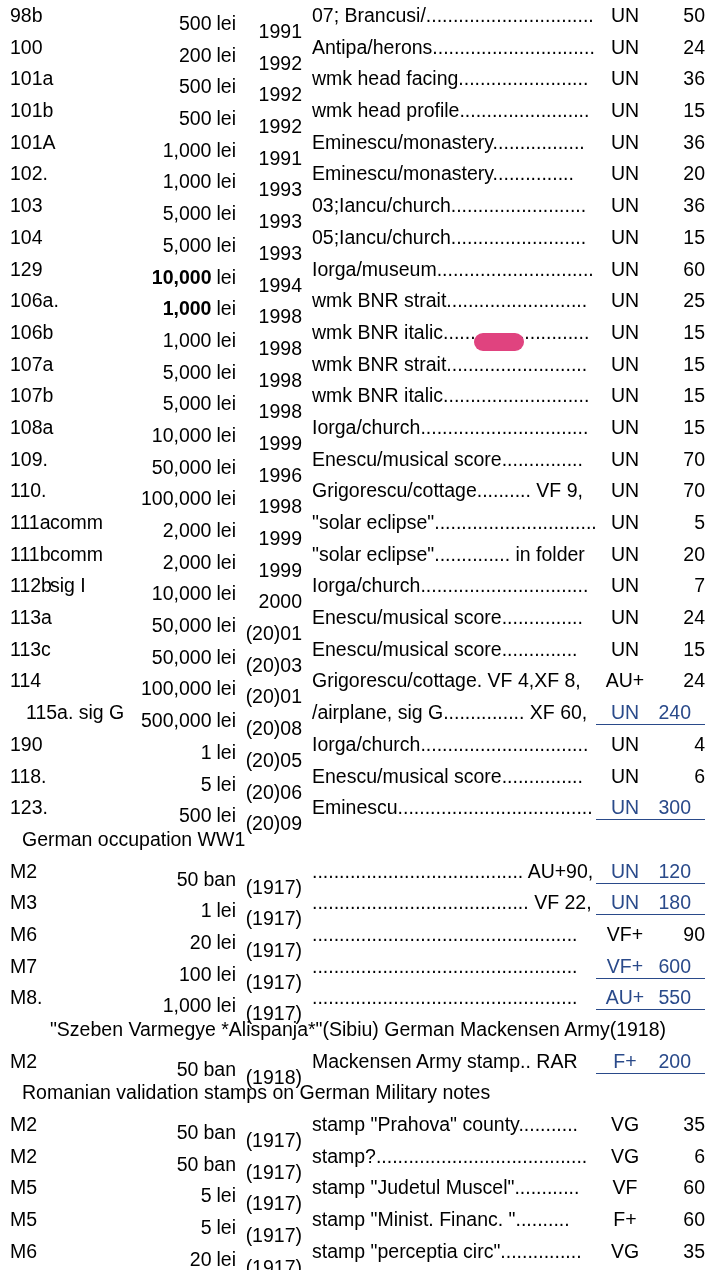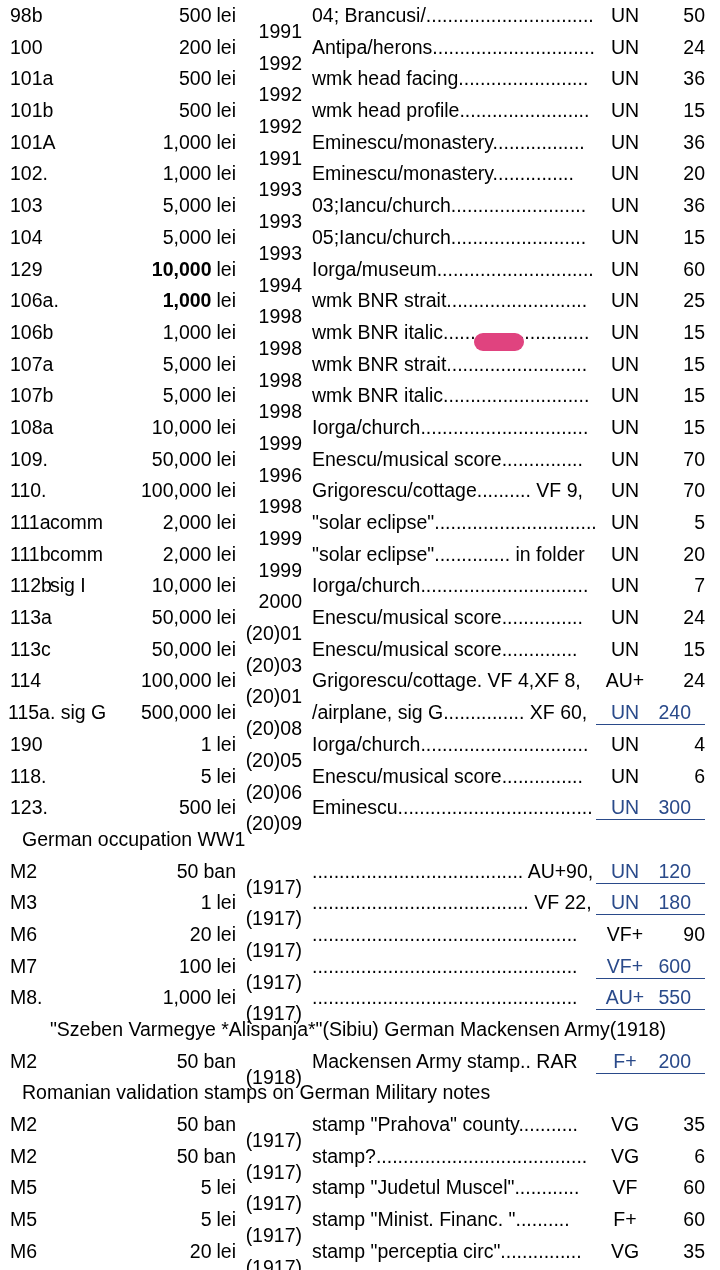--- a/index.html
+++ b/index.html
@@ -66,28 +66,28 @@
   }
   .c-price {
     position: absolute;
     left: 646px;
     width: 59px;
     top: 0;
     text-align: right;
   }
 
   
-  .row.wide-left .c-cat { left: 8px; }
+  .row.wide-left .c-cat { left: 26px; }
 
   
   .denom-group {
     position: absolute;
     left: 96px;
     width: 140px;
-    top: 0;
+    top: 8px;
     text-align: right;
     white-space: nowrap;
   }
   .denom-group .unit { margin-left: 5px; }
 
   .bold { font-weight: bold; }
 
   
   .linkpair {
     position: absolute;
@@ -143,21 +143,21 @@
   }
 </style>
 </head>
 <body>
 
 <div id="catalog">
     <div class="row">
       <div class="c-cat">98b</div>
       <div class="denom-group"><span class="denom">500</span><span class="unit">lei</span></div>
       <div class="c-year">1991</div>
-      <div class="c-desc">04; Brancusi/...............................</div>
+      <div class="c-desc">07; Brancusi/...............................</div>
       <div class="c-grade">UN</div>
       <div class="c-price">50</div>
     </div>
     <div class="row">
       <div class="c-cat">100</div>
       <div class="denom-group"><span class="denom">200</span><span class="unit">lei</span></div>
       <div class="c-year">1992</div>
       <div class="c-desc">Antipa/herons...............................</div>
       <div class="c-grade">UN</div>
       <div class="c-price">24</div>

